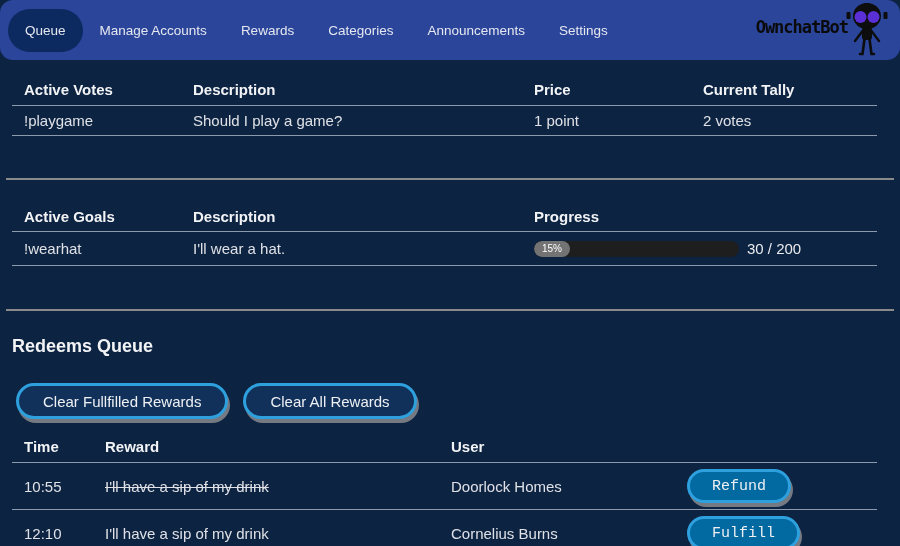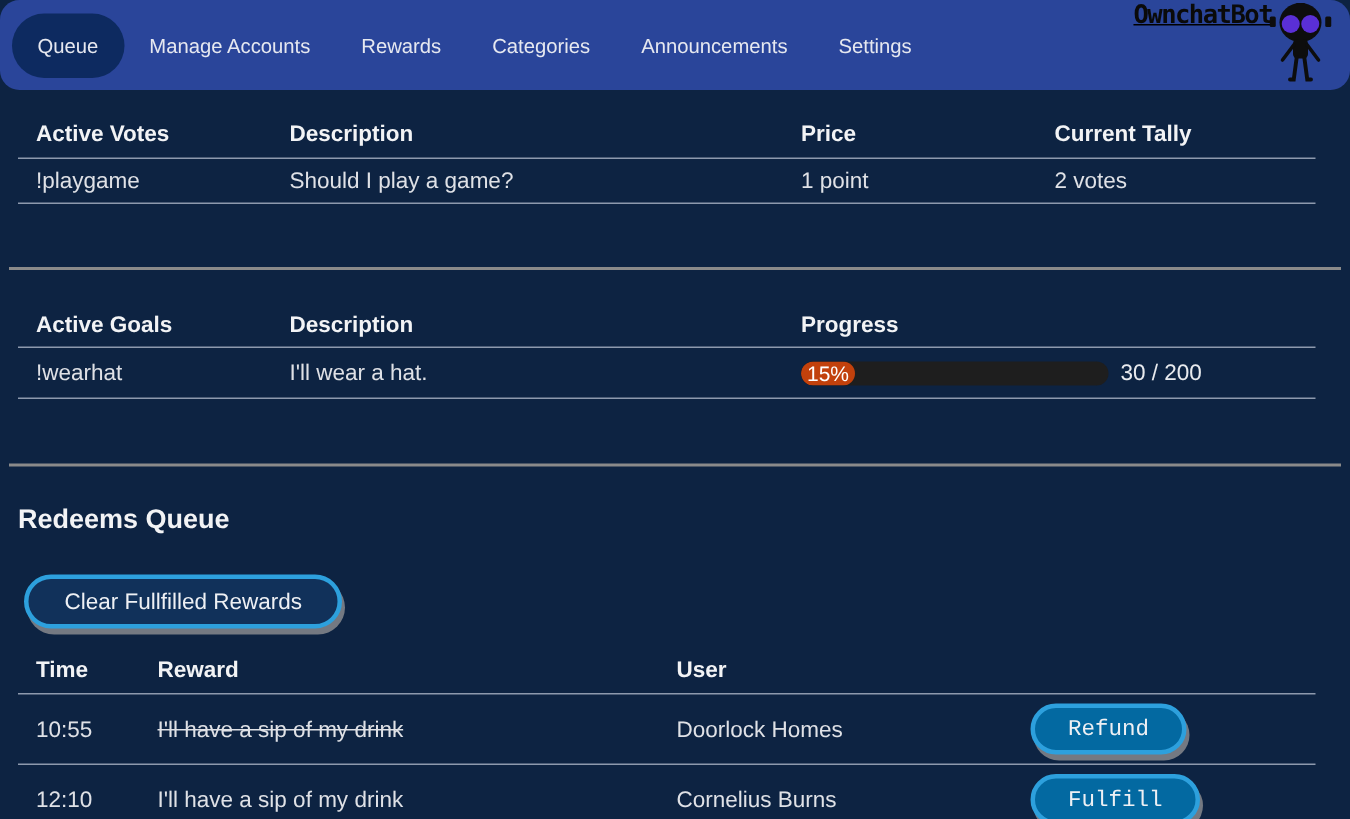--- a/index.html
+++ b/index.html
@@ -17,21 +17,21 @@
     display:flex; align-items:center; justify-content:space-between;
     padding:0 10px 0 8px;
     border-radius:13px;
   }
   .nav-items { display:flex; align-items:center; }
   .nav-item {
     padding:14px 17px; border-radius:24px;
     color:#e6e8f0; font-size:13.5px; cursor:pointer; white-space:nowrap;
   }
   .nav-item.active { background:#0d2a60; }
-  .brand { display:flex; align-items:flex-start; height:60px;text-decoration:underline; }
+  .brand { display:flex; align-items:center; height:60px; }
   .brand-text {
     font-family:"DejaVu Sans Mono", monospace;
     font-weight:bold; font-size:17px; letter-spacing:-1px;
     color:#0a0a0a; margin-bottom:7px;
   }
   .robot { margin-left:-4px; }
 
   
   .tbl { margin:0 23px 0 12px; }
   .t-row { display:grid; border-bottom:1px solid #8d99ad; align-items:center; }
@@ -53,23 +53,23 @@
   }
   hr.divider2 { margin-top:43px; }
 
   
   .progress-cell { display:flex; align-items:center; }
   .progress-track {
     width:205px; height:16px; background:#1e1e1e;
     border-radius:8px; overflow:hidden; flex:none;
   }
   .progress-fill {
-    height:100%; background:#c2410c; border-radius:8px;
+    height:100%; background:#737373; border-radius:8px;
     min-width:36px; display:flex; align-items:center; justify-content:center;
-    color:#fff; font-size:14px;
+    color:#fff; font-size:10px;
   }
   .progress-text { margin-left:8px; color:#e8eaee; font-size:15px; white-space:nowrap; }
 
   
   .section-title {
     margin:25px 0 0 12px; color:#f2f3f5;
     font-size:18px; font-weight:bold;
   }
   .btn-row { display:flex; gap:15px; margin:26px 0 0 16px; }
   .pill-btn {
@@ -154,20 +154,21 @@
       </div>
     </div>
   </section>
 
   <hr class="divider divider2">
 
   <h2 class="section-title">Redeems Queue</h2>
 
   <div class="btn-row">
     <button class="pill-btn">Clear Fullfilled Rewards</button>
+    <button class="pill-btn">Clear All Rewards</button>
   </div>
 
   <section class="tbl rq-tbl">
     <div class="t-row rq-cols rq-head">
       <div class="c th">Time</div>
       <div class="c th">Reward</div>
       <div class="c th">User</div>
       <div class="c th"></div>
     </div>
 

